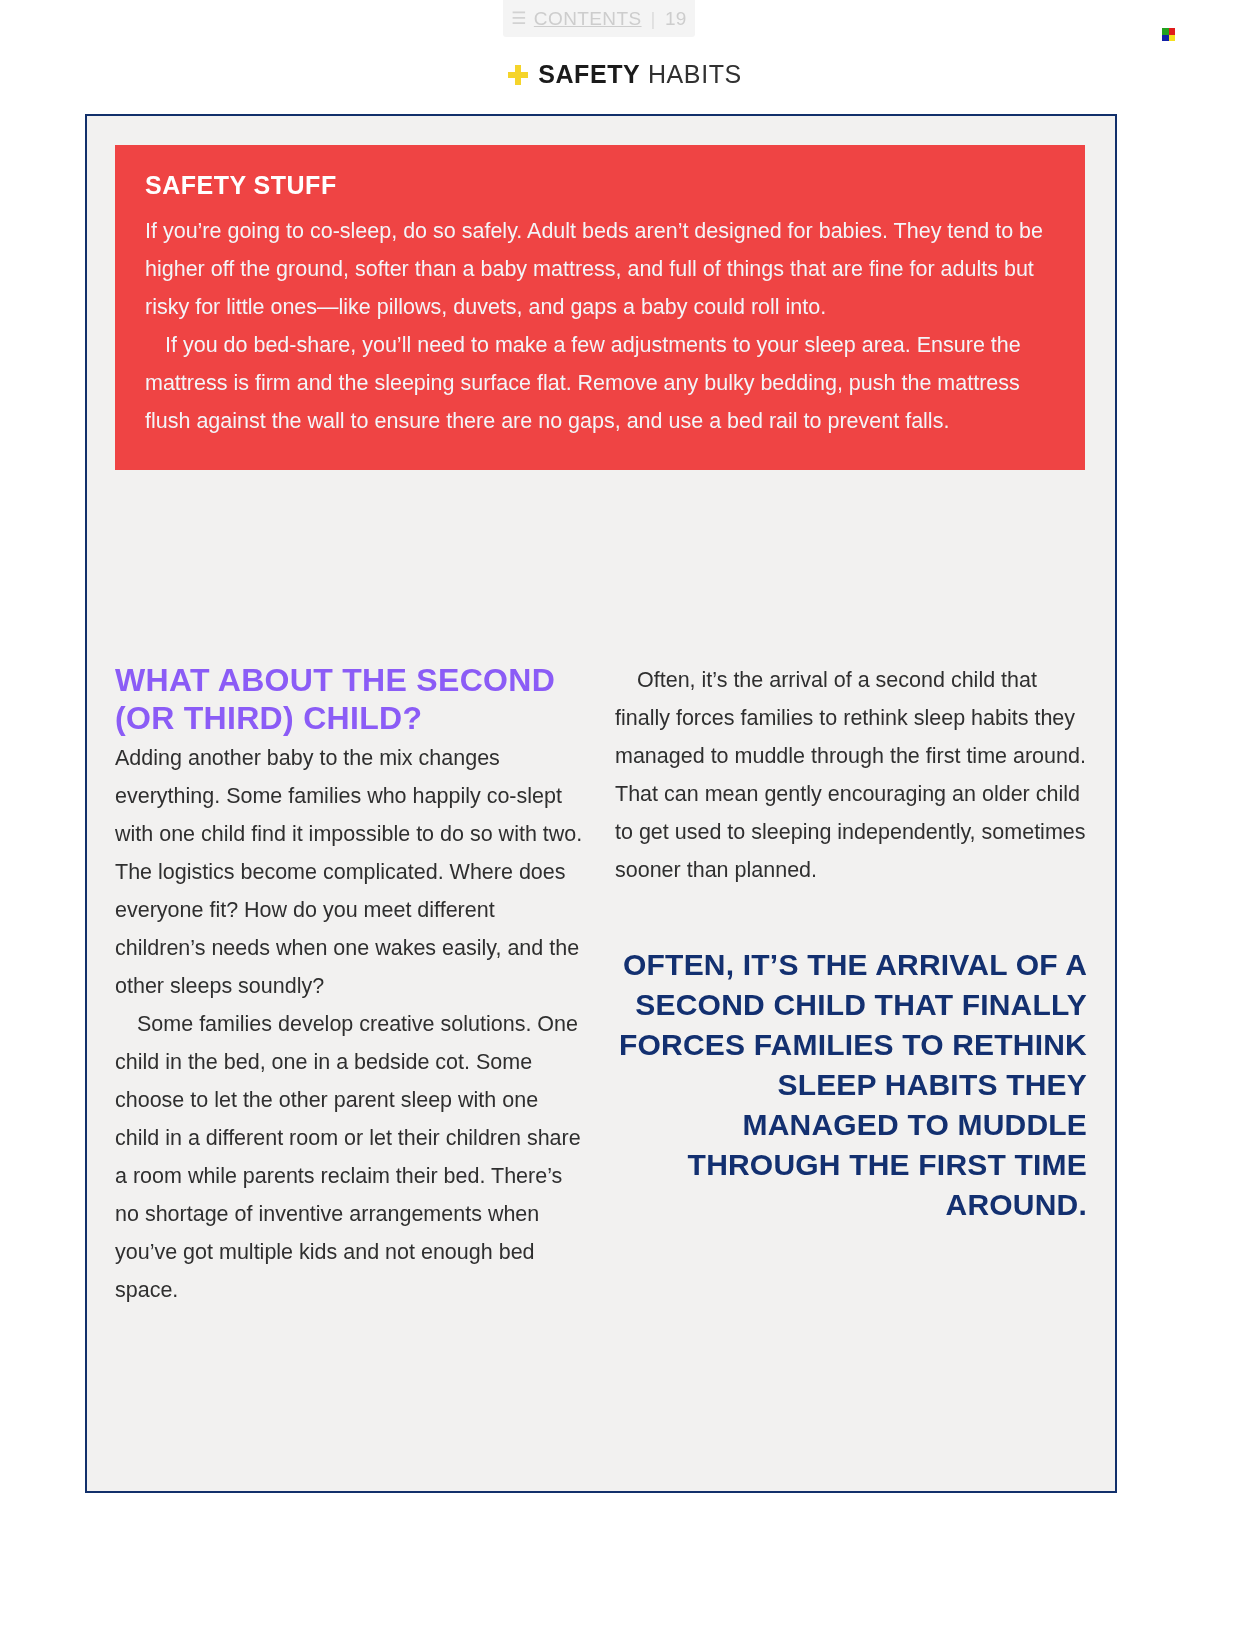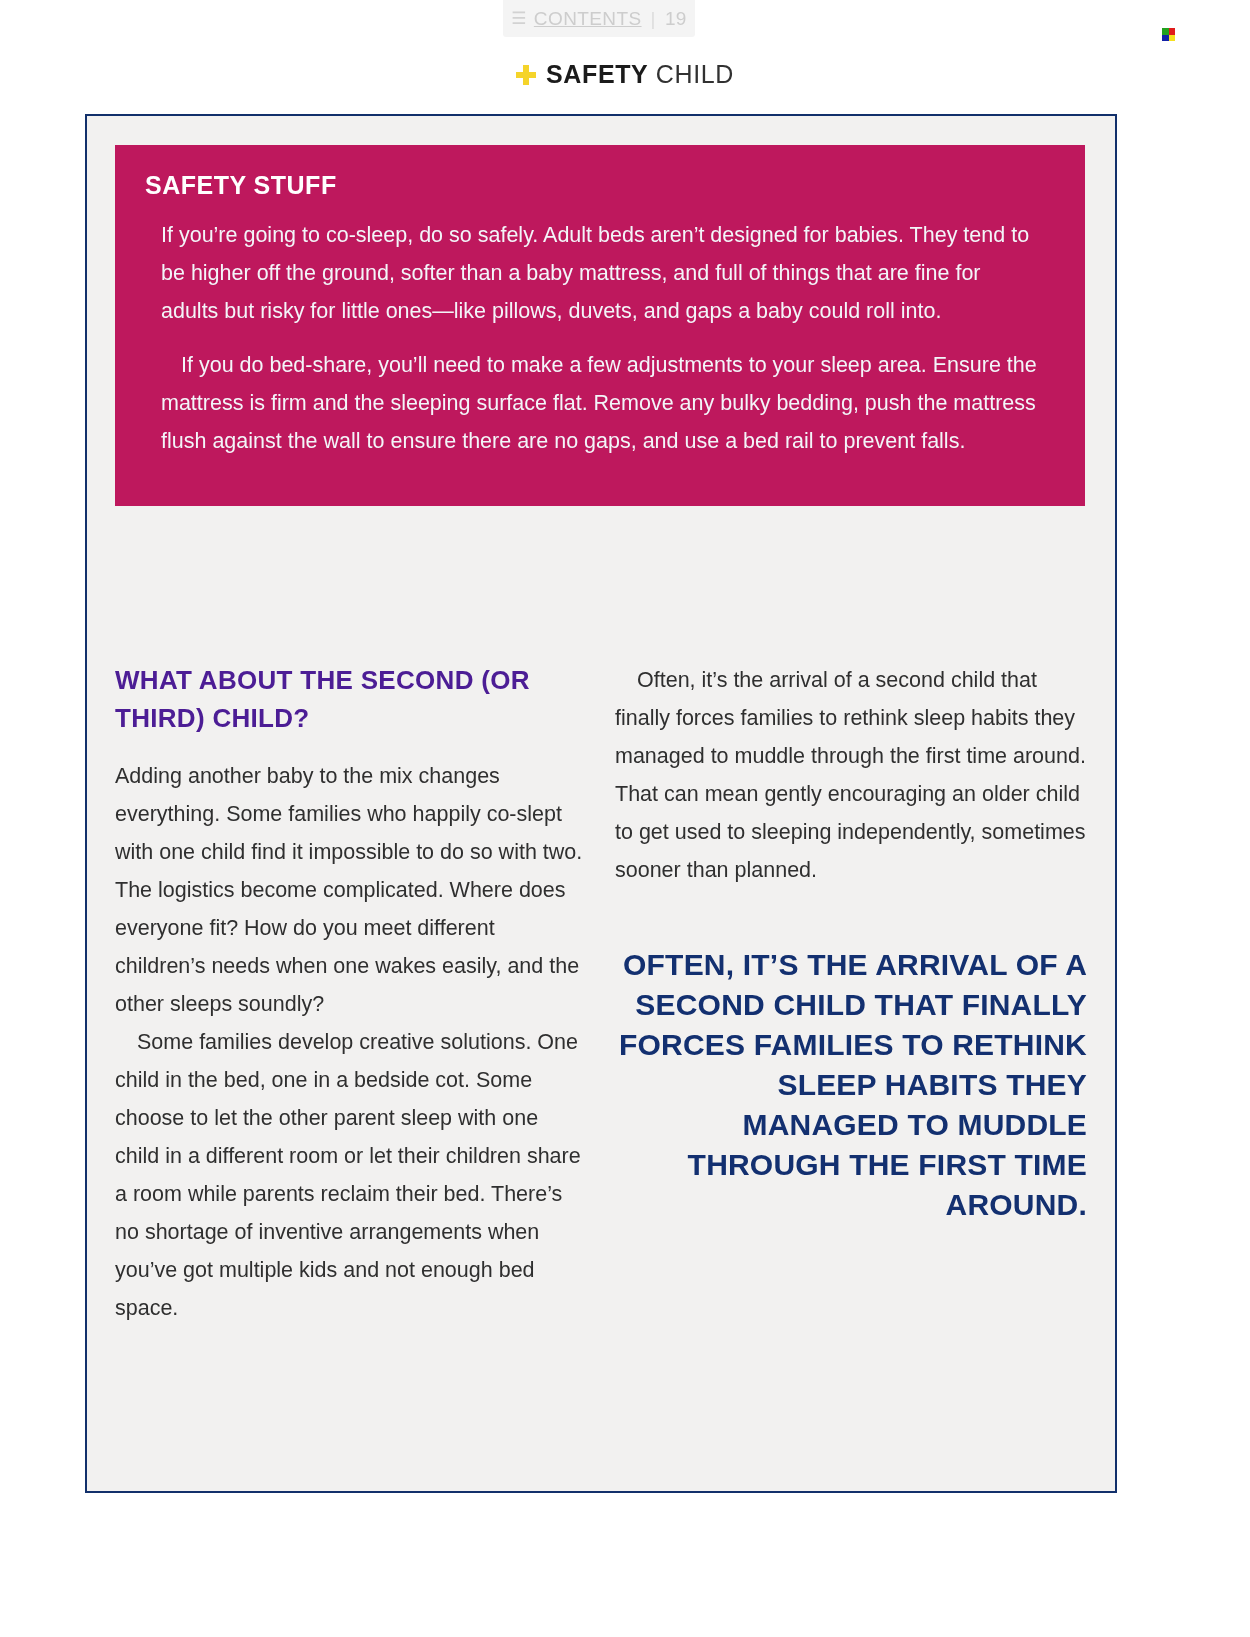--- a/index.html
+++ b/index.html
@@ -112,60 +112,60 @@
     width: 100%;
     height: 100%;
   }
 
   
   .safety-box {
     position: absolute;
     top: 29px;
     left: 28px;
     width: 970px;
-    background: #be185d;
+    background: #ef4444;
     color: #ffffff;
     padding: 26px 30px 30px 30px;
     box-sizing: border-box;
   }
   .safety-title {
     font-size: 25px;
     font-weight: 700;
     letter-spacing: 0.5px;
     margin: 0 0 12px 0;
     color: #ffffff;
   }
   .safety-body p {
-    margin: 16px;
+    margin: 0;
     font-size: 21.5px;
     line-height: 38px;
     color: #f3f5f9;
     font-weight: 400;
   }
   .safety-body p.indent { text-indent: 20px; }
   .safety-body b { font-weight: 700; }
 
   
   .columns {
     position: absolute;
     top: 545px;
     left: 28px;
     width: 972px;
     display: flex;
     gap: 28px;
   }
   .col { width: 472px; }
 
   .section-heading {
-    font-size: 26px;
+    font-size: 32px;
     font-weight: 700;
     line-height: 38px;
     letter-spacing: 0.3px;
-    color: #4c1d95;
-    margin: 0 0 20px 0;
+    color: #8b5cf6;
+    margin: 0 0 2px 0;
   }
   .body-text p {
     margin: 0;
     font-size: 21.5px;
     line-height: 38px;
     color: #2f2f2f;
   }
   .body-text p.indent { text-indent: 22px; }
 
   .pullquote {
@@ -192,21 +192,21 @@
 
   <div class="colorgrid-icon">
     <i style="background:#22a11e"></i>
     <i style="background:#e01b1b"></i>
     <i style="background:#1322a8"></i>
     <i style="background:#f5e01e"></i>
   </div>
 
   <div class="masthead">
     <span class="plus-icon"></span>
-    <span class="masthead-title"><span class="mh-bold">SAFETY</span><span class="mh-light"> CHILD</span></span>
+    <span class="masthead-title"><span class="mh-bold">SAFETY</span><span class="mh-light"> HABITS</span></span>
   </div>
 
 </div>
 
 <div class="page">
   <div class="page-inner">
 
     <div class="safety-box">
       <h2 class="safety-title">SAFETY STUFF</h2>
       <div class="safety-body">

